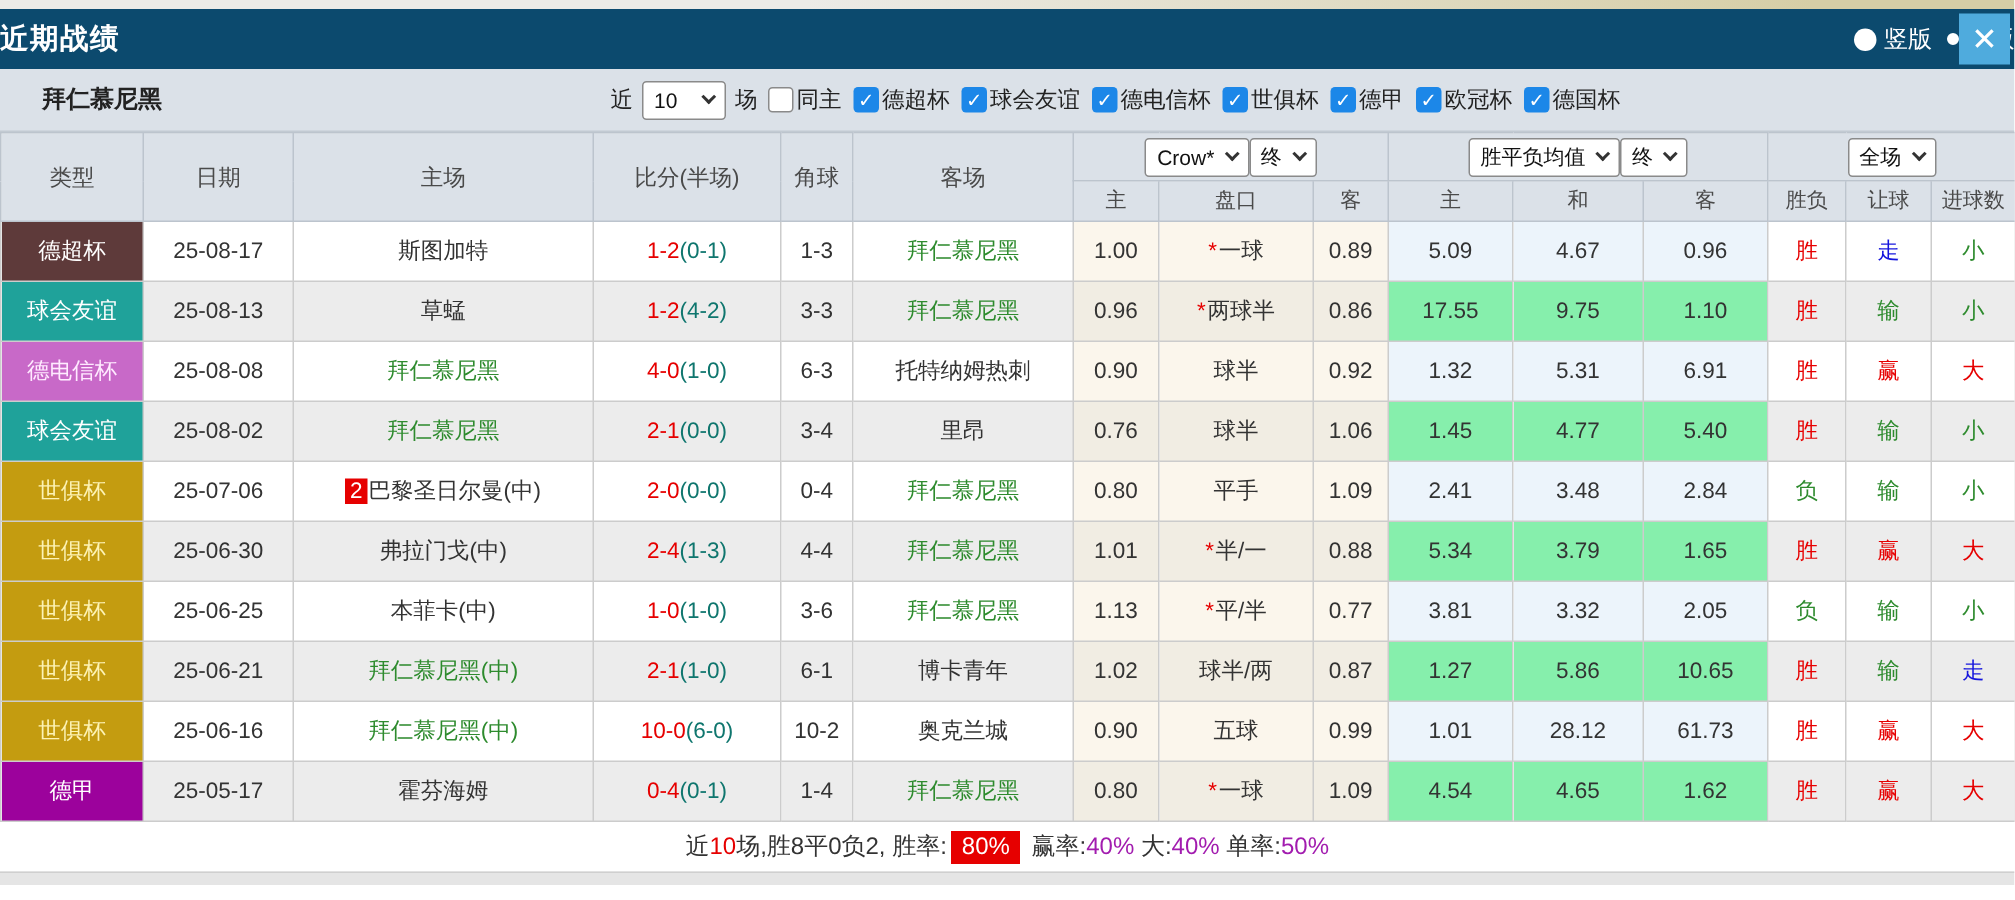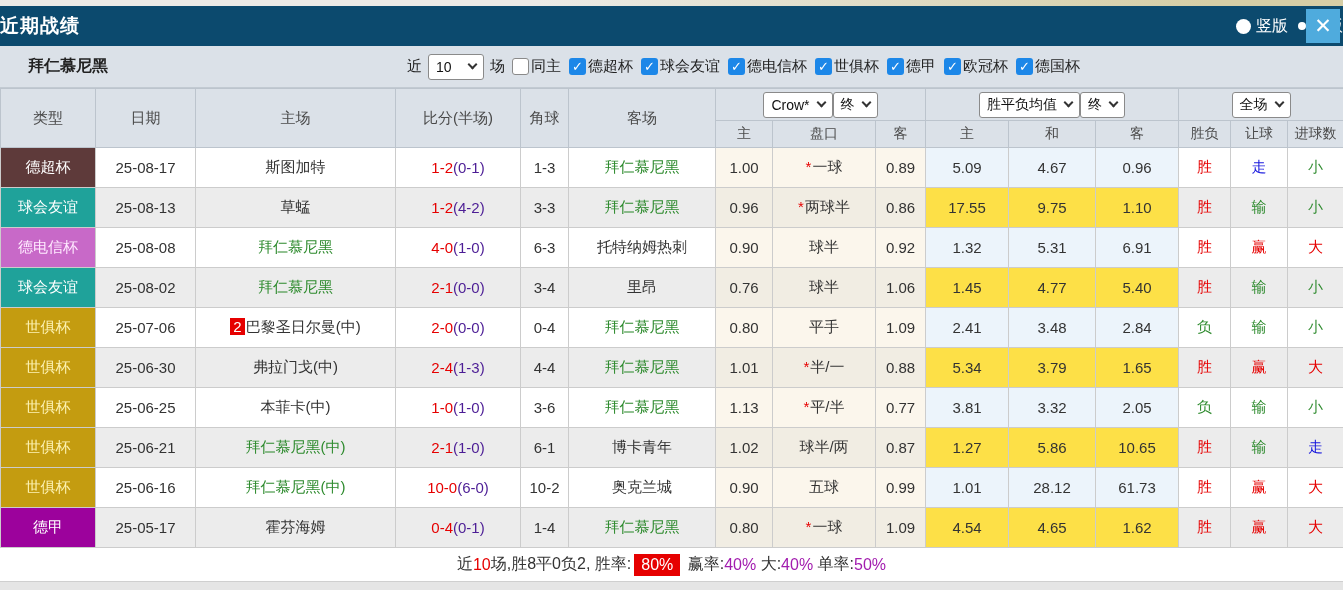--- a/index.html
+++ b/index.html
@@ -57,26 +57,26 @@
   .hdr-flex { display:flex; align-items:center; justify-content:center; }
   td {
     text-align:center; border:1px solid #cccccc; height:40px; padding:0;
     font-size:15px; color:#333; overflow:hidden; white-space:nowrap;
   }
   tr.odd td { background:#ffffff; }
   tr.even td { background:#ececec; }
   tr.odd td.hgrp { background:#fbf6ec;margin-left:13px; }
   tr.even td.hgrp { background:#f1ede3; }
   tr.odd td.wgrp { background:#ecf4fb; }
-  tr.even td.wgrp { background:#fde047; }
+  tr.even td.wgrp { background:#86efac; }
   .red   { color:#e60000; }
   .green { color:#2e8b2e; }
   .blue  { color:#1414dd; }
   .ft { color:#e60000; }
-  .ht { color:#4c1d95; }
+  .ht { color:#0f766e; }
   .star { color:#e60000; margin-right:1px; }
   .hbadge { background:#e60000; color:#fff; padding:0 3px; margin-right:1px; }
   
   .summary-bar {
     height:33px; background:#fff; display:flex; align-items:center; justify-content:center;
     font-size:16px; color:#333;
   }
   .summary-bar span { white-space:pre; }
   .badge80 { background:#e60000; color:#fff; padding:2px 7px; margin:0 3px; }
   .blueval { color:#a21caf; }

